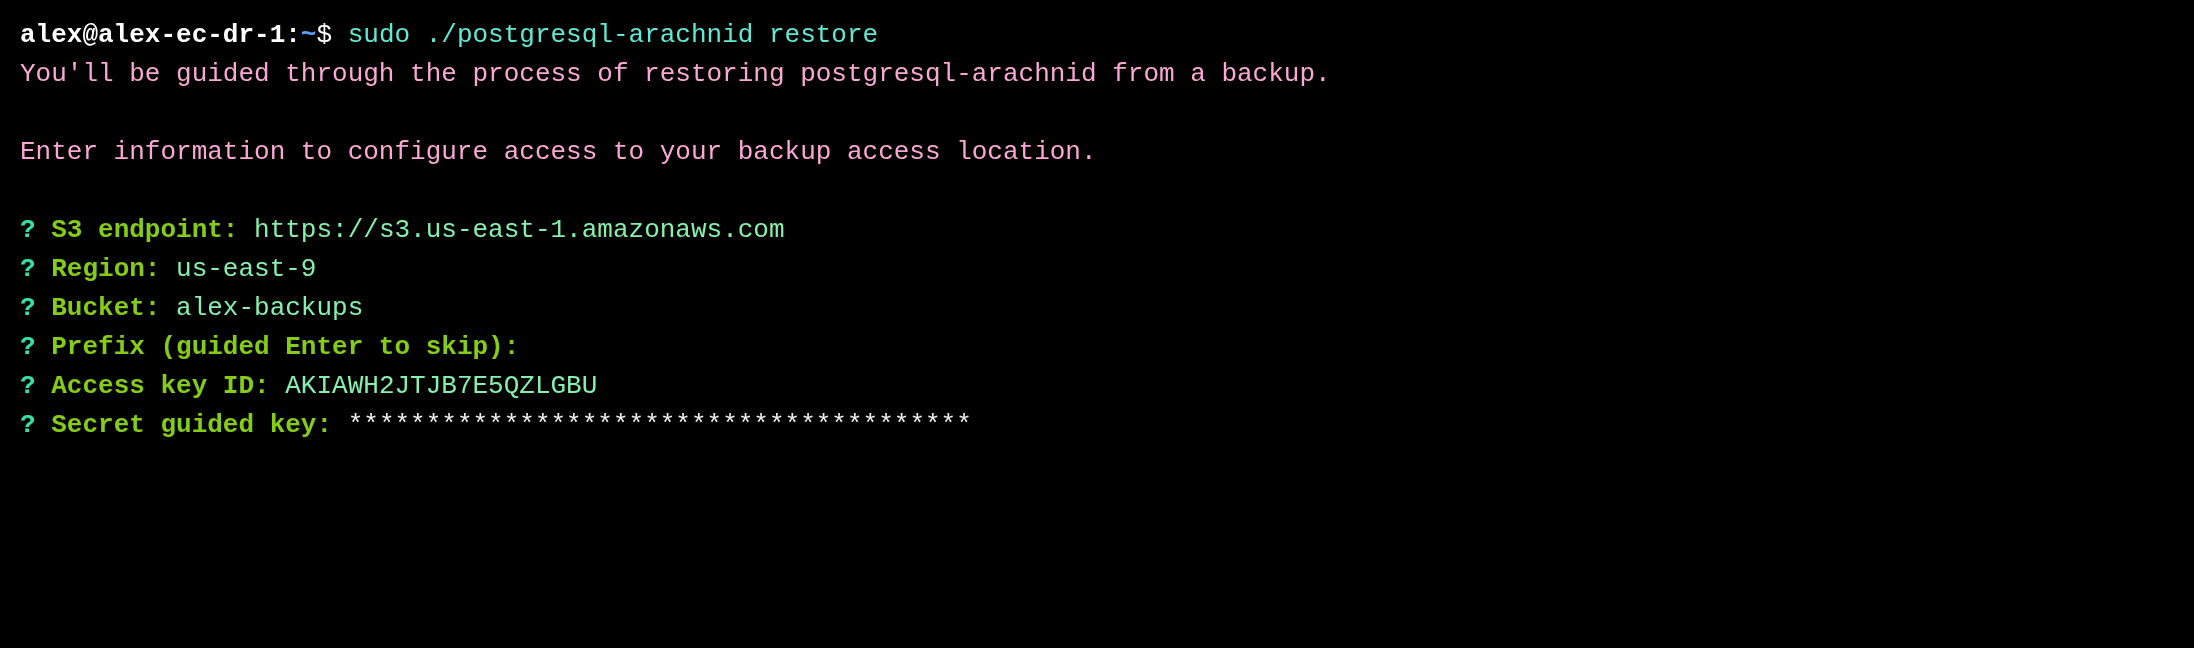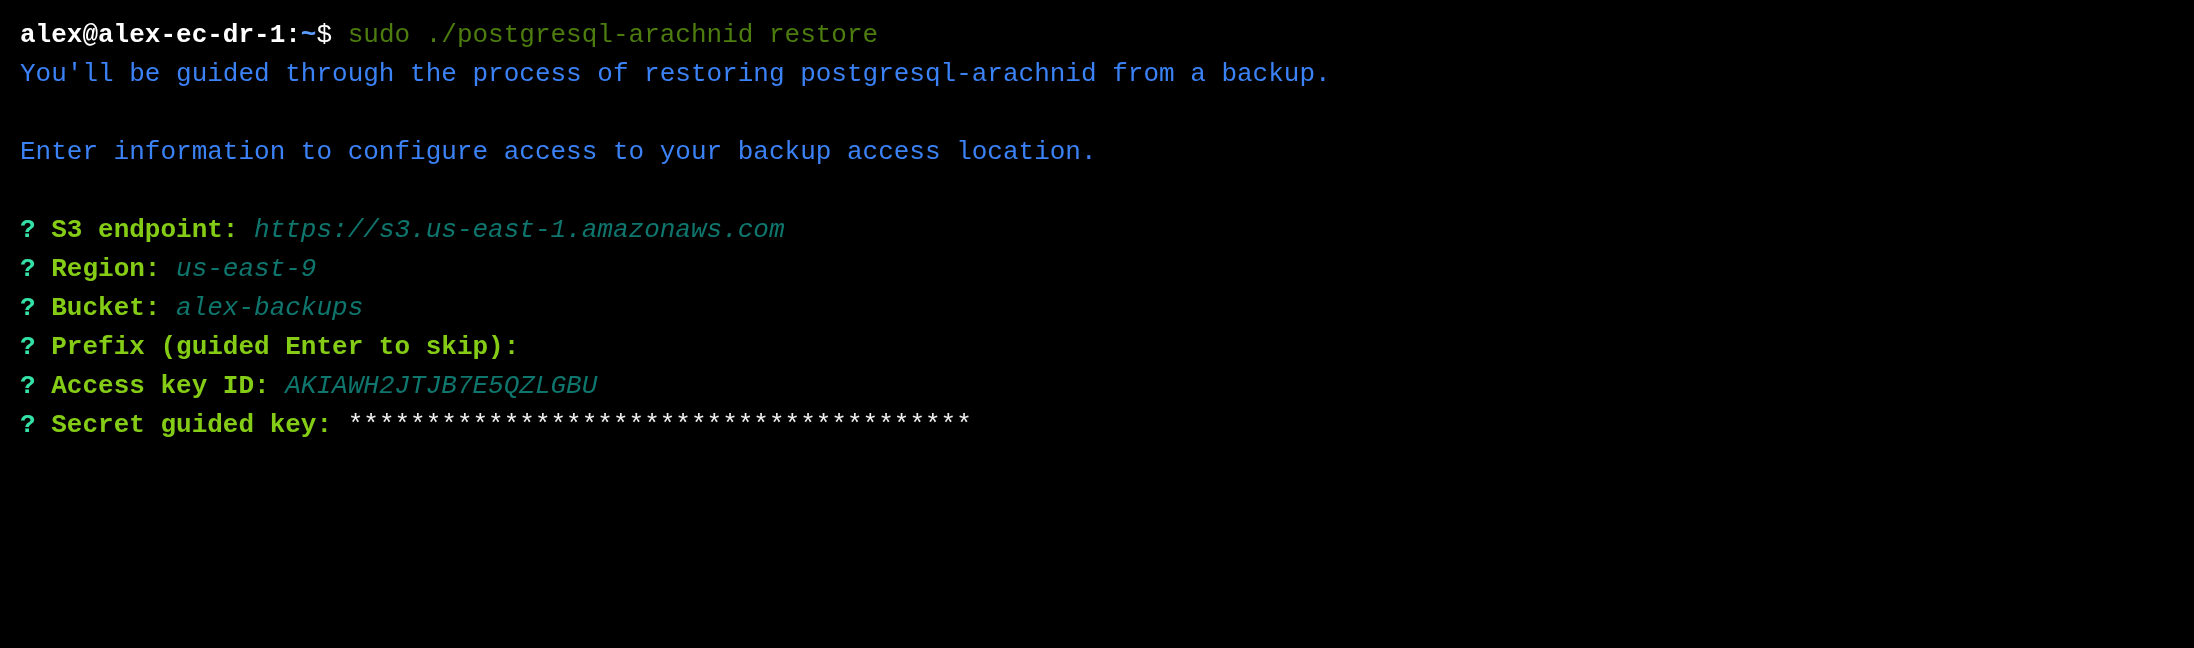--- a/index.html
+++ b/index.html
@@ -30,36 +30,35 @@
       font-weight: bold;
     }
     .prompt-path {
       color: #5c9eff;
       font-weight: bold;
     }
     .prompt-dollar {
       color: #ffffff;
     }
     .cmd {
-      color: #4d7c0f;
+      color: #5eead4;
     }
     .info {
-      color: #3b82f6;
+      color: #f9a8d4;
     }
     .qmark {
       color: #34e2a8;
       font-weight: bold;
     }
     .label {
       color: #84cc16;
       font-weight: bold;
     }
     .value {
-      color: #0f766e;
-      font-style: italic;
+      color: #86efac;
     }
     .masked {
       color: #f0f0f0;
     }
     .blank {
       height: 1.5em;
     }
   </style>
 </head>
 <body>

